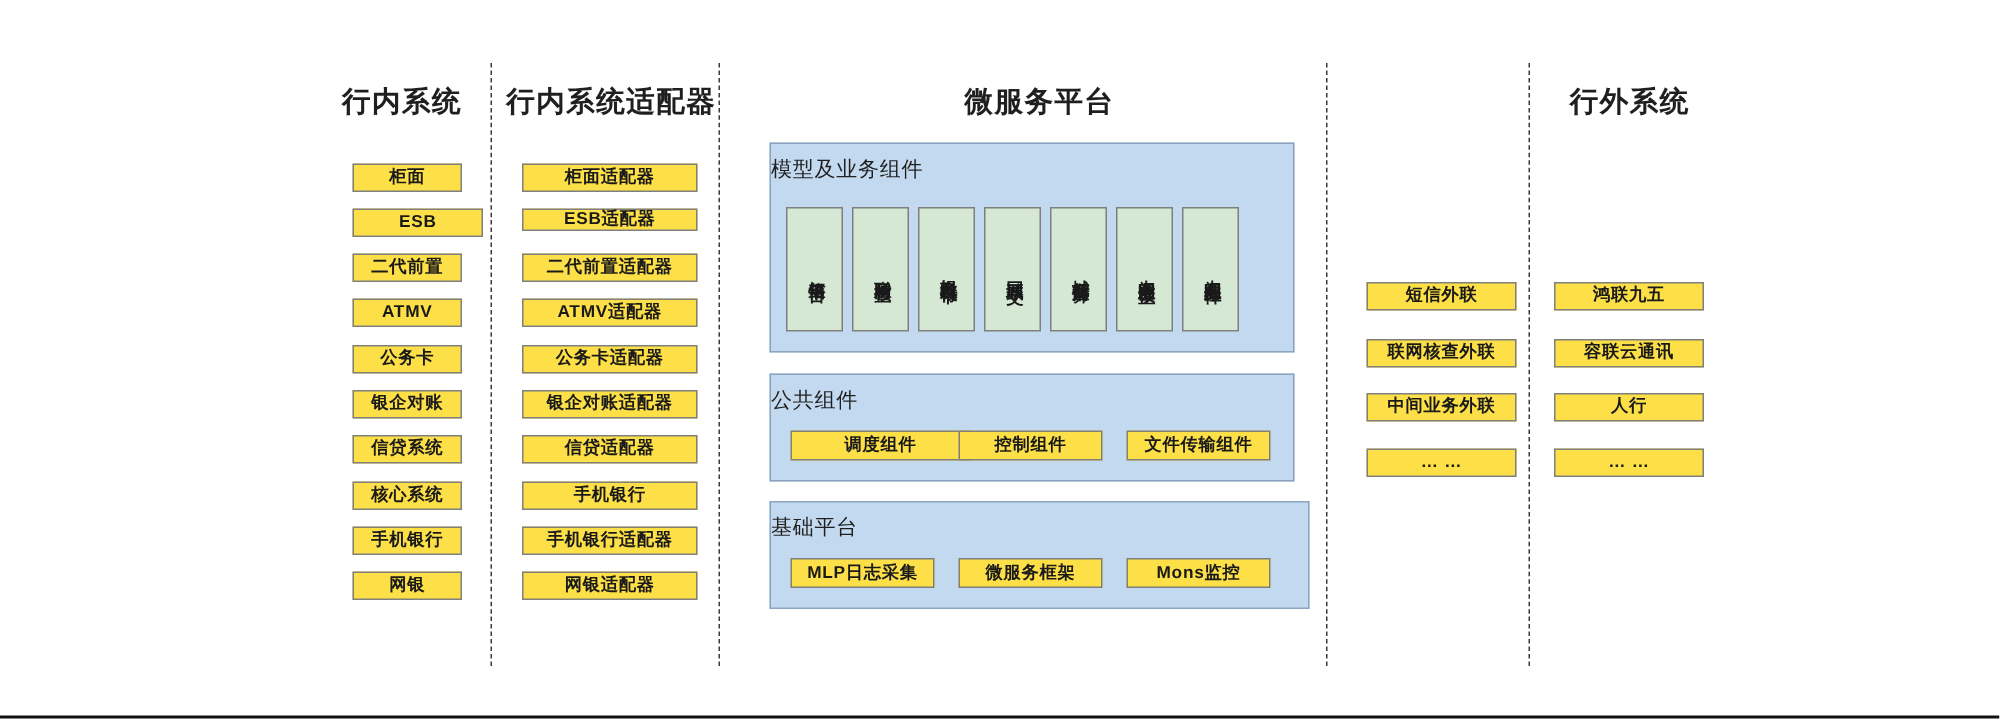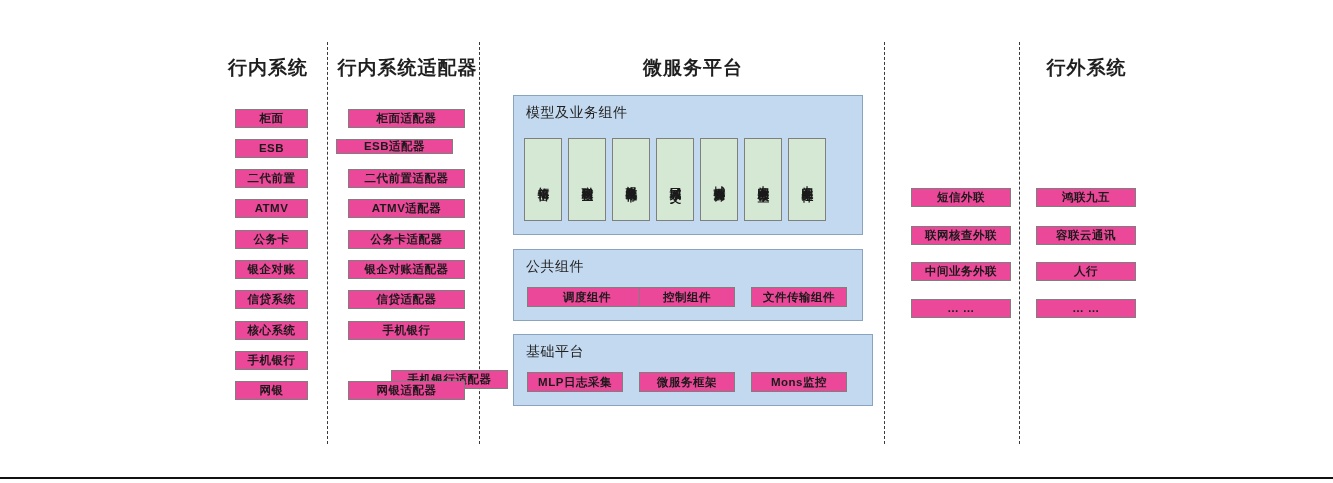--- a/index.html
+++ b/index.html
@@ -38,21 +38,21 @@
     font-size: 19px;
     font-weight: bold;
     color: #1f1f1f;
     letter-spacing: 1px;
     white-space: nowrap;
   }
 
   
   .node {
     position: absolute;
-    background: #ec4899;
+    background: #fde047;
     border: 1.4px solid #7f7f7f;
     box-sizing: border-box;
     display: flex;
     align-items: center;
     justify-content: center;
     font-size: 11.5px;
     font-weight: bold;
     color: #1a1a1a;
     letter-spacing: 0.5px;
     text-align: center;
@@ -82,21 +82,21 @@
 
   
   .panel {
     position: absolute;
     background: #c3d9ef;
     border: 1.4px solid #8aa4bf;
     box-sizing: border-box;
   }
   .panel-label {
     position: absolute;
-    left: 12px;
+    left: 0;
     top: 8px;
     font-size: 14px;
     color: #1f1f1f;
     font-weight: normal;
     letter-spacing: 0.5px;
   }
 
   
   .bottom-rule {
     position: absolute;
@@ -113,41 +113,41 @@
 <div class="canvas">
 
   <div class="divider" style="left:327px;"></div>
   <div class="divider" style="left:479px;"></div>
   <div class="divider" style="left:884px;"></div>
   <div class="divider" style="left:1019px;"></div>
 
   <div class="col-title" style="left:213px; top:55px; width:110px;">行内系统</div>
 
   <div class="node" style="left:235px; top:109px; width:73px; height:19px;">柜面</div>
-  <div class="node" style="left:235px; top:139px; width:73px; height:19px;">ESB</div>
+  <div class="node" style="left:235px; top:139px; width:87px; height:19px;">ESB</div>
   <div class="node" style="left:235px; top:169px; width:73px; height:19px;">二代前置</div>
   <div class="node" style="left:235px; top:199px; width:73px; height:19px;">ATMV</div>
   <div class="node" style="left:235px; top:230px; width:73px; height:19px;">公务卡</div>
   <div class="node" style="left:235px; top:260px; width:73px; height:19px;">银企对账</div>
   <div class="node" style="left:235px; top:290px; width:73px; height:19px;">信贷系统</div>
   <div class="node" style="left:235px; top:321px; width:73px; height:19px;">核心系统</div>
   <div class="node" style="left:235px; top:351px; width:73px; height:19px;">手机银行</div>
   <div class="node" style="left:235px; top:381px; width:73px; height:19px;">网银</div>
 
   <div class="col-title" style="left:335px; top:55px; width:145px;">行内系统适配器</div>
 
   <div class="node wide" style="left:348px; top:109px; width:117px; height:19px;">柜面适配器</div>
-  <div class="node wide" style="left:336px; top:139px; width:117px; height:15px;">ESB适配器</div>
+  <div class="node wide" style="left:348px; top:139px; width:117px; height:15px;">ESB适配器</div>
   <div class="node wide" style="left:348px; top:169px; width:117px; height:19px;">二代前置适配器</div>
   <div class="node wide" style="left:348px; top:199px; width:117px; height:19px;">ATMV适配器</div>
   <div class="node wide" style="left:348px; top:230px; width:117px; height:19px;">公务卡适配器</div>
   <div class="node wide" style="left:348px; top:260px; width:117px; height:19px;">银企对账适配器</div>
   <div class="node wide" style="left:348px; top:290px; width:117px; height:19px;">信贷适配器</div>
   <div class="node wide" style="left:348px; top:321px; width:117px; height:19px;">手机银行</div>
-  <div class="node wide" style="left:348px; top:370px; width:117px; height:19px;margin-left:43px;">手机银行适配器</div>
+  <div class="node wide" style="left:348px; top:351px; width:117px; height:19px;">手机银行适配器</div>
   <div class="node wide" style="left:348px; top:381px; width:117px; height:19px;">网银适配器</div>
 
   <div class="col-title" style="left:568px; top:55px; width:250px;">微服务平台</div>
 
   <div class="panel" style="left:513px; top:95px; width:350px; height:140px;">
     <div class="panel-label">模型及业务组件</div>
   </div>
 
   <div class="vnode" style="left:524px; top:138px; width:38px; height:83px;">
     <span>短信平台</span>

